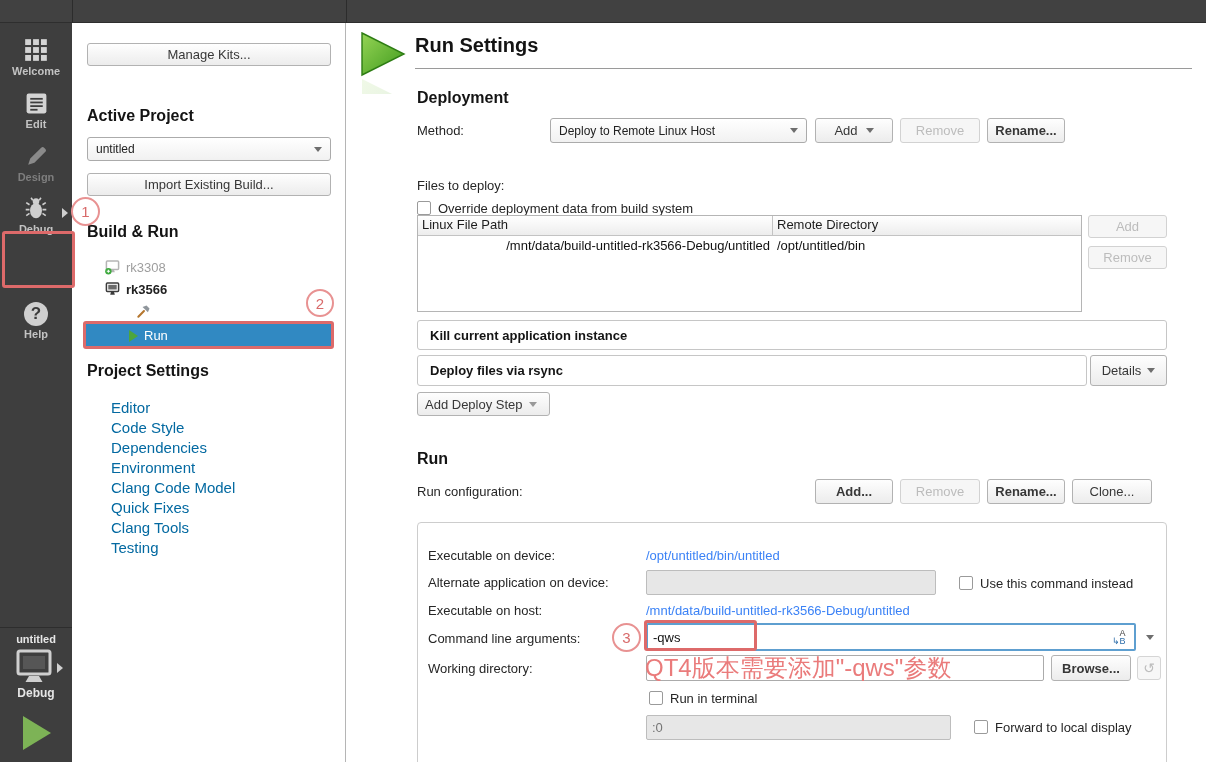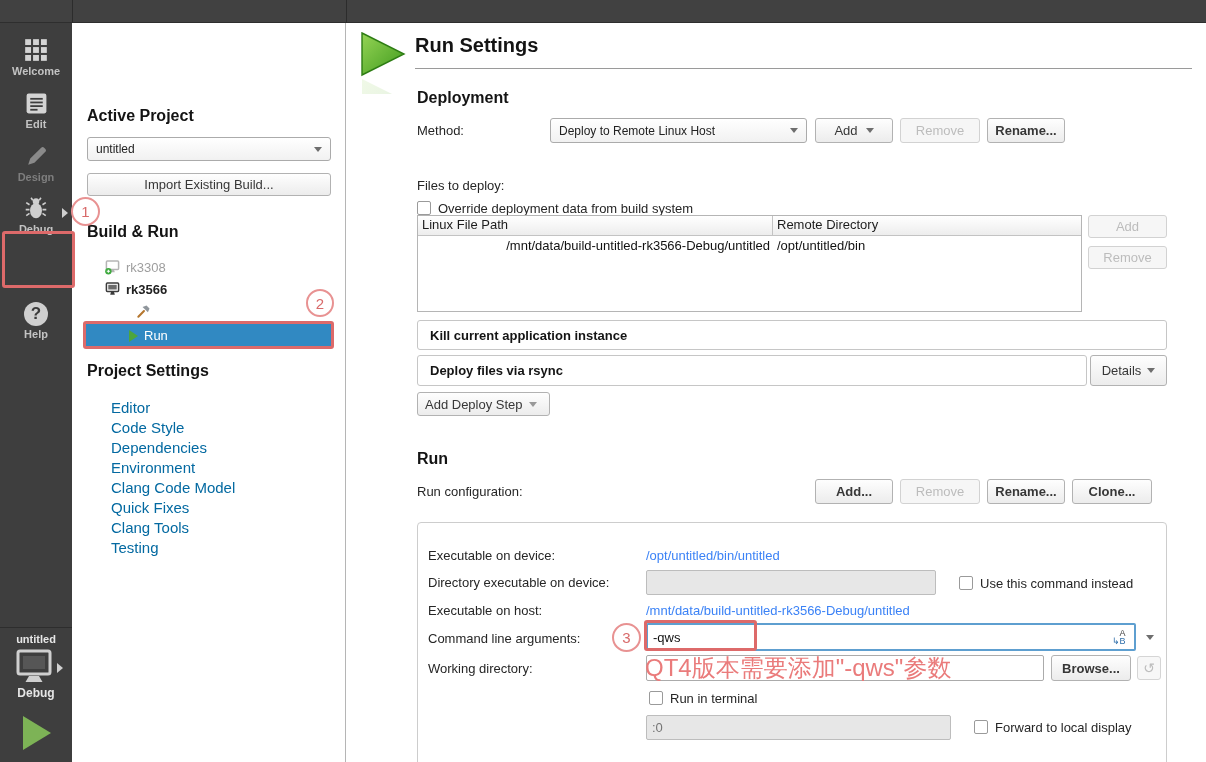--- a/index.html
+++ b/index.html
@@ -140,20 +140,21 @@
       <path d="M15 27h10l3.5 6h-17z" fill="#cfcfcf"></path>
     </svg>
   </div>
   <div class="tri-right-sm abs" style="left:57px; top:640px;"></div>
   <div class="abs side-small-label" style="top:663px; font-size:12px;">Debug</div>
   <div class="abs play-flat" style="left:23px; top:693px;"></div>
 </div>
 
 <div class="abs panel2">
 
+  <button class="btn abs" style="left:15px; top:20px; width:244px; height:23px;">Manage Kits...</button>
 
   <div class="abs heading15" style="left:15px; top:84px;">Active Project</div>
 
   <div class="combo abs" style="left:15px; top:114px; width:244px; height:24px;">
     <span class="ctext">untitled</span>
     <span class="arr-dn"></span>
   </div>
 
   <button class="btn abs" style="left:15px; top:150px; width:244px; height:23px;">Import Existing Build...</button>
 
@@ -263,28 +264,28 @@
     <span>Add Deploy Step</span>
     <span class="arr-dn" style="border-top-color:#999;"></span>
   </button>
 
   <div class="abs heading15" style="left:70px; top:427px;">Run</div>
 
   <div class="abs lbl" style="left:70px; top:461px;">Run configuration:</div>
   <button class="btn abs" style="left:468px; top:456px; width:78px; height:25px; font-weight:bold;">Add...</button>
   <button class="btn disabled abs" style="left:553px; top:456px; width:80px; height:25px;">Remove</button>
   <button class="btn abs" style="left:640px; top:456px; width:78px; height:25px; font-weight:bold;">Rename...</button>
-  <button class="btn abs" style="left:725px; top:456px; width:80px; height:25px; font-weight:bold;">Clone...</button>
+  <button class="btn abs" style="left:725px; top:456px; width:80px; height:25px; font-weight:normal;">Clone...</button>
 
   <div class="groupbox abs" style="left:70px; top:499px; width:750px; height:251px;">
 
     <div class="abs lbl" style="left:10px; top:25px;">Executable on device:</div>
     <div class="abs val" style="left:228px; top:25px;">/opt/untitled/bin/untitled</div>
 
-    <div class="abs lbl" style="left:10px; top:52px;">Directory executable on device:</div>
+    <div class="abs lbl" style="left:10px; top:52px;">Alternate application on device:</div>
     <input class="input abs" style="left: 228px; top: 47px; width: 290px; height: 25px;" disabled="">
     <div class="checkbox abs" style="left:541px; top:53px;"></div>
     <div class="abs lbl" style="left:562px; top:53px;">Use this command instead</div>
 
     <div class="abs lbl" style="left:10px; top:80px;">Executable on host:</div>
     <div class="abs val" style="left:228px; top:80px;">/mnt/data/build-untitled-rk3566-Debug/untitled</div>
 
     <div class="abs lbl" style="left:10px; top:108px;">Command line arguments:</div>
     <input class="input focused abs" style="left: 228px; top: 100px; width: 490px; height: 28px; padding-right: 22px;" value="-qws">
     <div class="varicon abs" style="left:694px; top:106px;">

